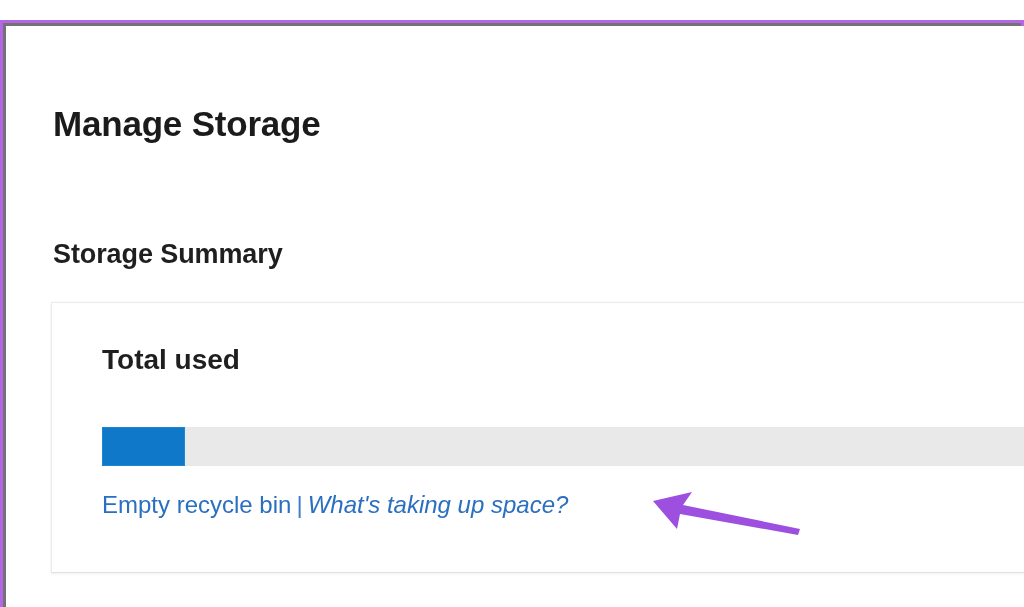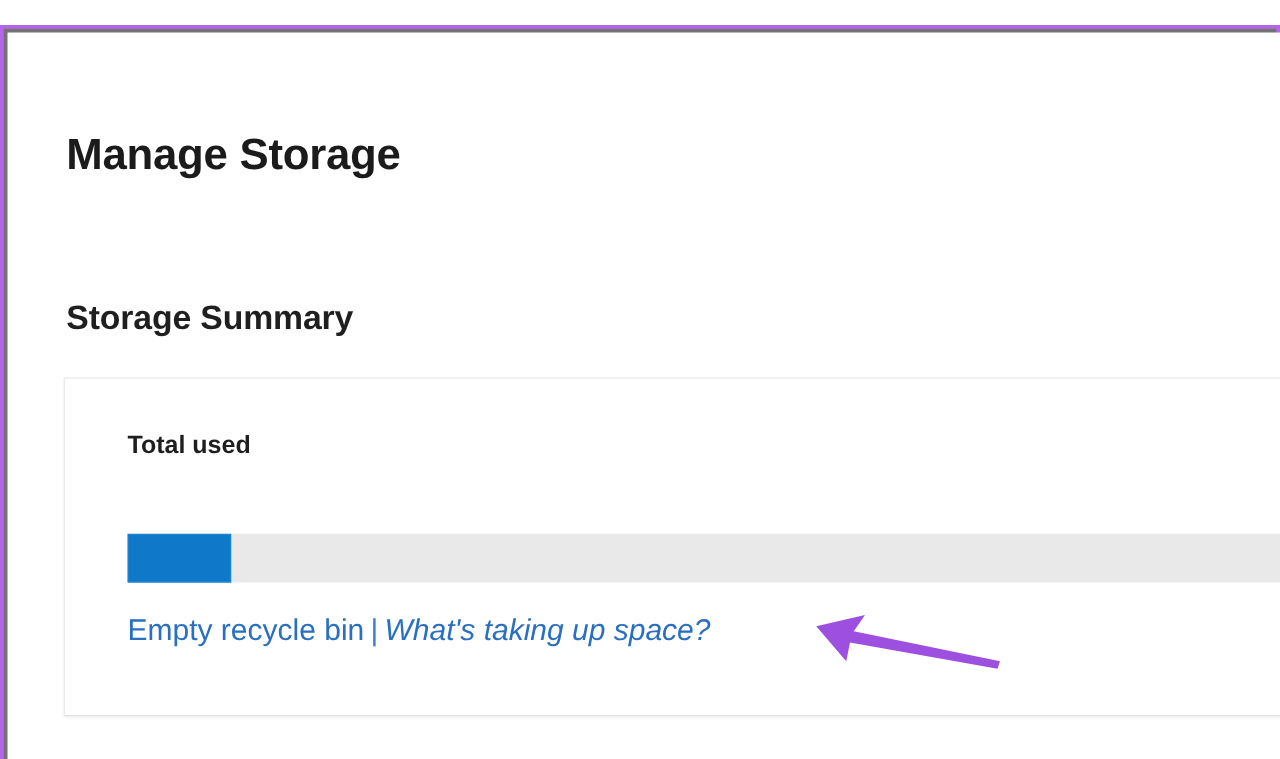--- a/index.html
+++ b/index.html
@@ -73,21 +73,21 @@
     border: 1px solid #eceaea;
     border-bottom-color: #e2e0e0;
     border-right-color: #e6e4e4;
     box-shadow: 0 1px 3px rgba(0, 0, 0, 0.055), 0 0 2px rgba(0, 0, 0, 0.03);
   }
 
   .card-label {
     position: absolute;
     left: 50px;
     top: 42px;
-    font-size: 20px;
+    font-size: 28px;
     font-weight: 600;
     color: #1f1f1f;
     line-height: 1.1;
     white-space: nowrap;
   }
 
   
   .progress-track {
     position: absolute;
     left: 50px;

